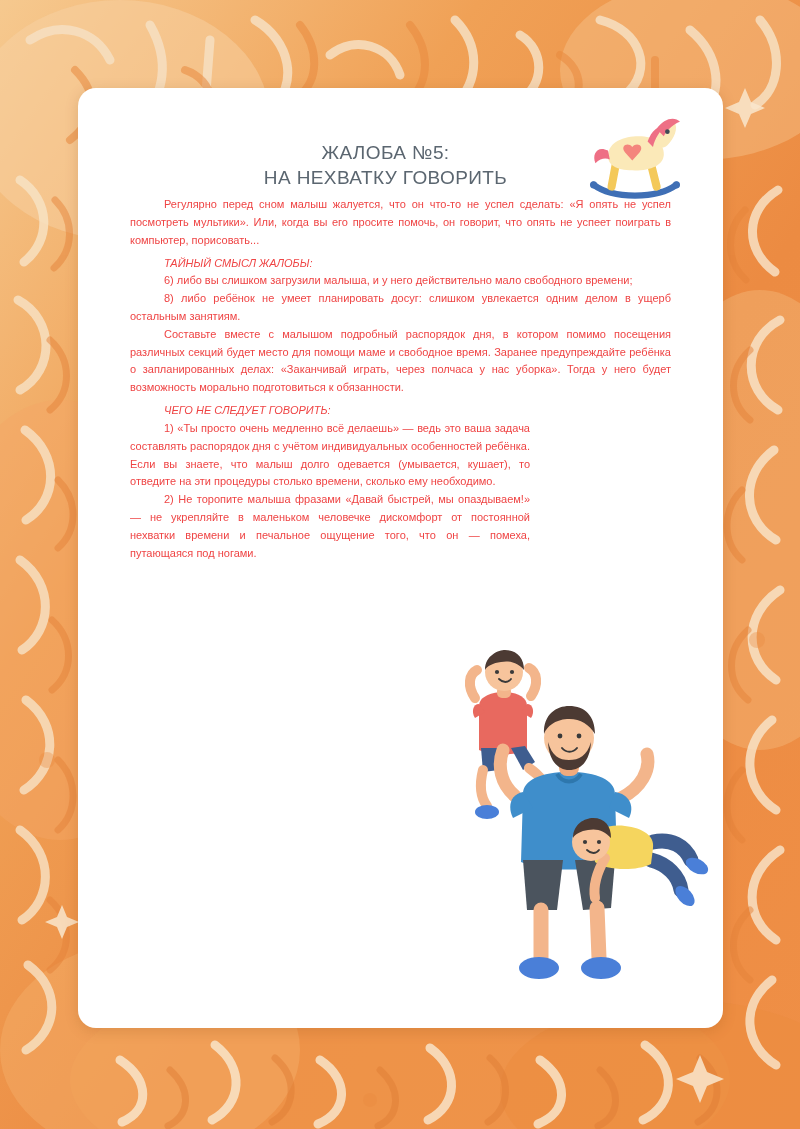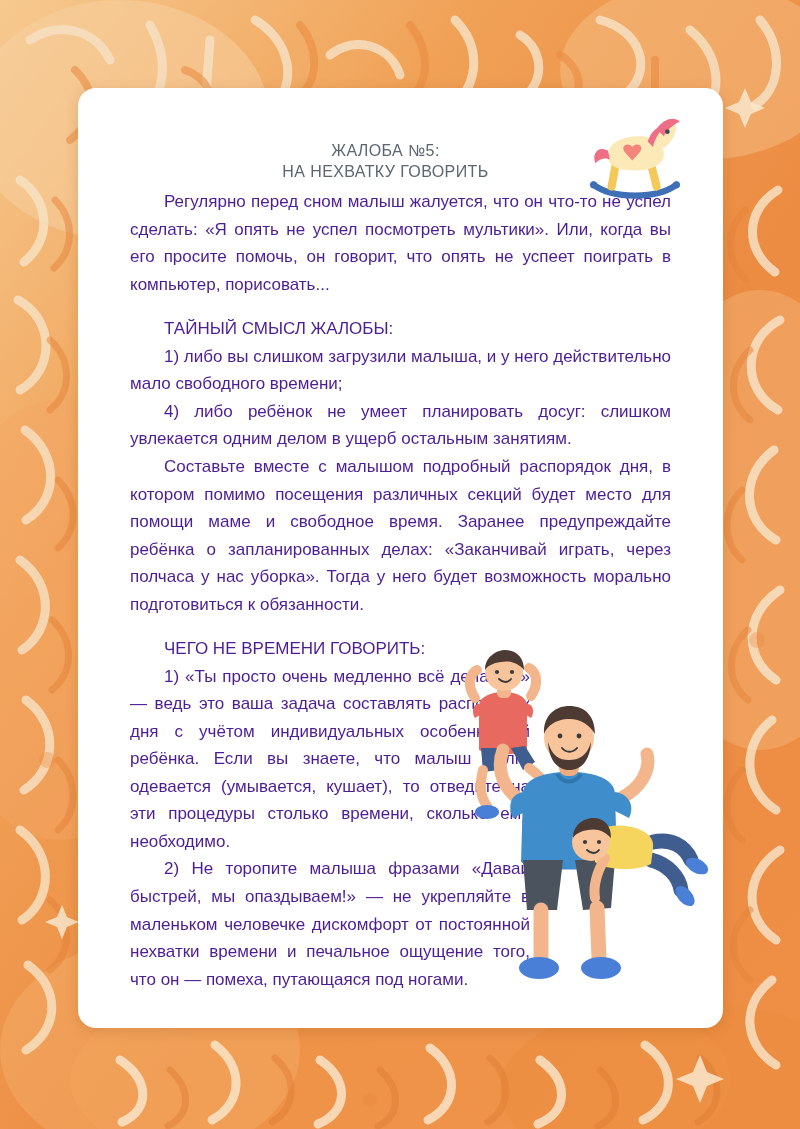--- a/index.html
+++ b/index.html
@@ -46,40 +46,41 @@
   .card-inner {
     position: relative;
     padding: 52px 52px 20px 52px;
     height: 100%;
     box-sizing: border-box;
   }
 
   .title {
     text-align: center;
     color: #5b6670;
-    font-size: 16px;
+    font-size: 19px;
     line-height: 1.32;
     letter-spacing: 0.4px;
     margin: 0 0 6px 0;
     font-weight: 400;
     padding-right: 30px;
   }
   .title .line { display: block; }
 
   p.body {
-    color: #4c1d95;
-    font-size: 17px;
+    color: #ef4444;
+    font-size: 11px;
     line-height: 1.62;
     margin: 0 0 0 0;
     text-align: justify;
     text-indent: 34px;
   }
   p.section-head {
     text-indent: 34px;
-    margin-top: 17px;
+    margin-top: 5px;
+    font-style: italic;
   }
   .narrow { width: 400px; text-align: left; }
 
   
   .horse {
     position: absolute;
     right: 34px;
     top: 14px;
     width: 108px;
     height: 108px;
@@ -236,26 +237,26 @@
       </div>
 
       <h1 class="title">
         <span class="line">ЖАЛОБА №5:</span>
         <span class="line">НА НЕХВАТКУ ГОВОРИТЬ</span>
       </h1>
 
       <p class="body">Регулярно перед сном малыш жалуется, что он что-то не успел сделать: «Я опять не успел посмотреть мультики». Или, когда вы его просите помочь, он говорит, что опять не успеет поиграть в компьютер, порисовать...</p>
 
       <p class="body section-head">ТАЙНЫЙ СМЫСЛ ЖАЛОБЫ:</p>
-      <p class="body">1) либо вы слишком загрузили малыша, и у него действительно мало свободного времени;</p>
-      <p class="body">4) либо ребёнок не умеет планировать досуг: слишком увлекается одним делом в ущерб остальным занятиям.</p>
+      <p class="body">6) либо вы слишком загрузили малыша, и у него действительно мало свободного времени;</p>
+      <p class="body">8) либо ребёнок не умеет планировать досуг: слишком увлекается одним делом в ущерб остальным занятиям.</p>
 
       <p class="body">Составьте вместе с малышом подробный распорядок дня, в котором помимо посещения различных секций будет место для помощи маме и свободное время. Заранее предупреждайте ребёнка о запланированных делах: «Заканчивай играть, через полчаса у нас уборка». Тогда у него будет возможность морально подготовиться к обязанности.</p>
 
-      <p class="body section-head">ЧЕГО НЕ ВРЕМЕНИ ГОВОРИТЬ:</p>
+      <p class="body section-head">ЧЕГО НЕ СЛЕДУЕТ ГОВОРИТЬ:</p>
       <p class="body narrow">1) «Ты просто очень медленно всё делаешь» — ведь это ваша задача составлять распорядок дня с учётом индивидуальных особенностей ребёнка. Если вы знаете, что малыш долго одевается (умывается, кушает), то отведите на эти процедуры столько времени, сколько ему необходимо.</p>
       <p class="body narrow">2) Не торопите малыша фразами «Давай быстрей, мы опаздываем!» — не укрепляйте в маленьком человечке дискомфорт от постоянной нехватки времени и печальное ощущение того, что он — помеха, путающаяся под ногами.</p>
 
       <div class="family">
         <svg viewBox="0 0 270 360" xmlns="http://www.w3.org/2000/svg" aria-hidden="true">
 
           <g>
 
             <path d="M30 52 C 22 40, 24 28, 32 24" stroke="#f3b58b" stroke-width="10" fill="none" stroke-linecap="round"></path>
             <path d="M86 50 C 94 38, 92 26, 84 22" stroke="#f3b58b" stroke-width="10" fill="none" stroke-linecap="round"></path>

